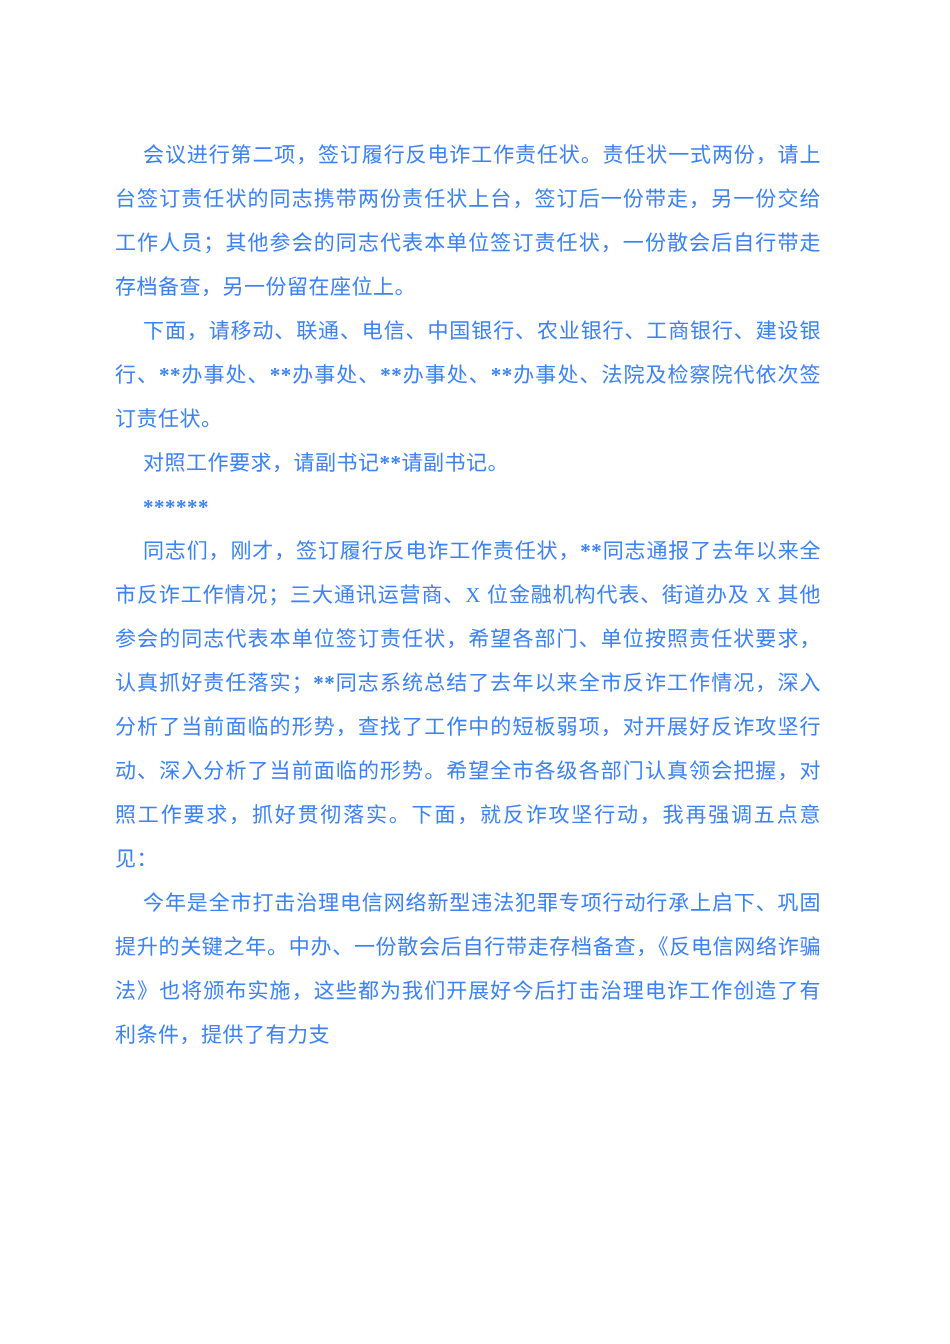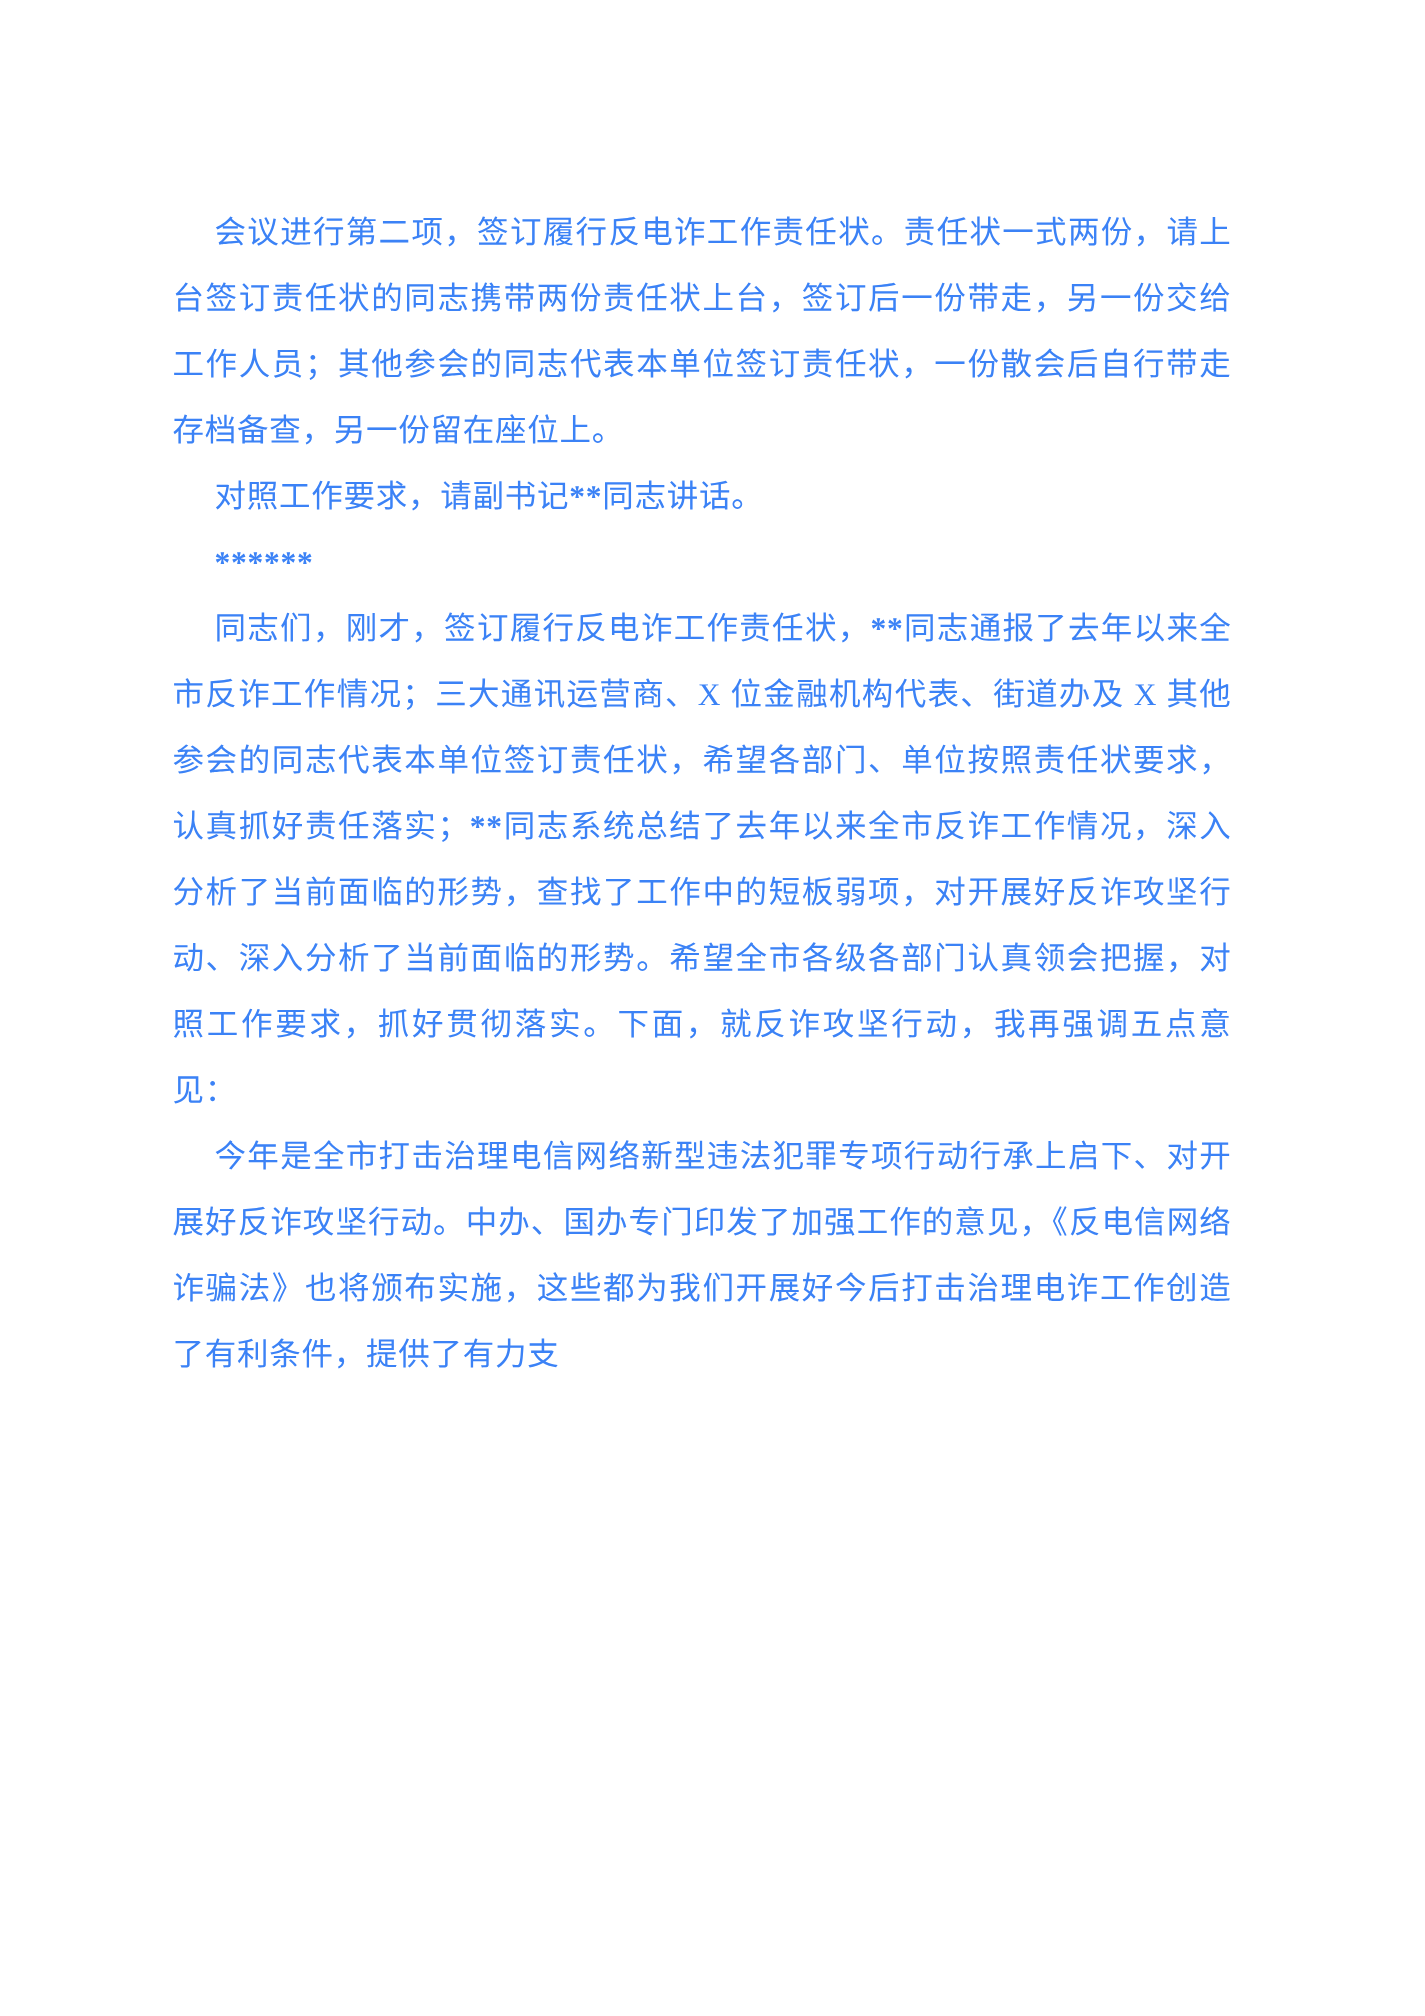--- a/index.html
+++ b/index.html
@@ -38,18 +38,19 @@
   .b {
     font-weight: bold;
   }
 </style>
 </head>
 <body>
 
 <div class="page">
   <div class="doc">
     <p class="para"><span>会议进行第二项，签订履行反电诈工作责任状。责任状一式两份，请上台签订责任状的同志携带两份责任状上台，签订后一份带走，另一份交给工作人员；其他参会的同志代表本单位签订责任状，一份散会后自行带走存档备查，另一份留在座位上。</span></p>
-    <p class="para"><span>对照工作要求，请副书记</span><span class="b">**</span><span>同志讲话。</span></p>
+    <p class="para"><span>下面，请移动、联通、电信、中国银行、农业银行、工商银行、建设银行、</span><span class="b">**</span><span>办事处、</span><span class="b">**</span><span>办事处、</span><span class="b">**</span><span>办事处、</span><span class="b">**</span><span>办事处、法院及检察院代依次签订责任状。</span></p>
+    <p class="para"><span>对照工作要求，请副书记</span><span class="b">**</span><span>请副书记。</span></p>
     <p class="para"><span class="b">******</span></p>
     <p class="para"><span>同志们，刚才，签订履行反电诈工作责任状，</span><span class="b">**</span><span>同志通报了去年以来全市反诈工作情况；三大通讯运营商、X 位金融机构代表、街道办及 X 其他参会的同志代表本单位签订责任状，希望各部门、单位按照责任状要求，认真抓好责任落实；</span><span class="b">**</span><span>同志系统总结了去年以来全市反诈工作情况，深入分析了当前面临的形势，查找了工作中的短板弱项，对开展好反诈攻坚行动、深入分析了当前面临的形势。希望全市各级各部门认真领会把握，对照工作要求，抓好贯彻落实。下面，就反诈攻坚行动，我再强调五点意见：</span></p>
-    <p class="para"><span>今年是全市打击治理电信网络新型违法犯罪专项行动行承上启下、对开展好反诈攻坚行动。中办、国办专门印发了加强工作的意见，《反电信网络诈骗法》也将颁布实施，这些都为我们开展好今后打击治理电诈工作创造了有利条件，提供了有力支</span></p>
+    <p class="para"><span>今年是全市打击治理电信网络新型违法犯罪专项行动行承上启下、巩固提升的关键之年。中办、一份散会后自行带走存档备查，《反电信网络诈骗法》也将颁布实施，这些都为我们开展好今后打击治理电诈工作创造了有利条件，提供了有力支</span></p>
   </div>
 </div>
 
 </body></html>

